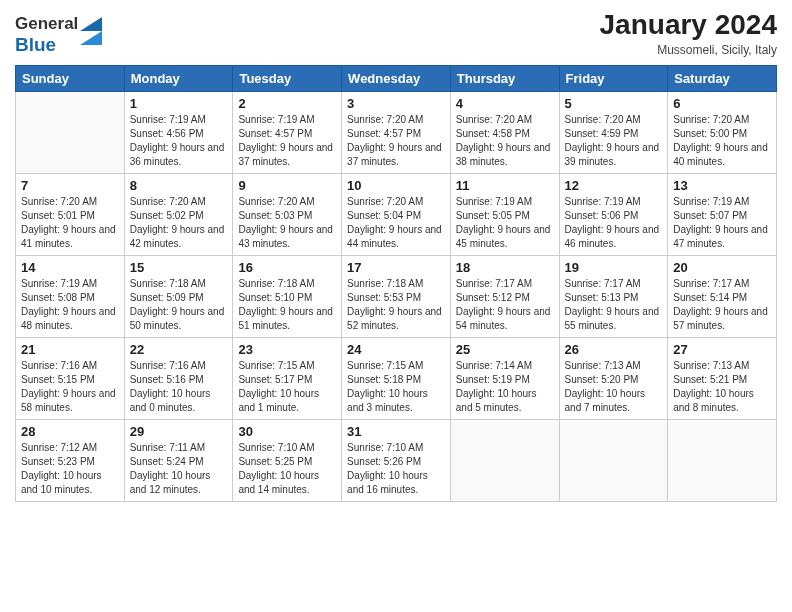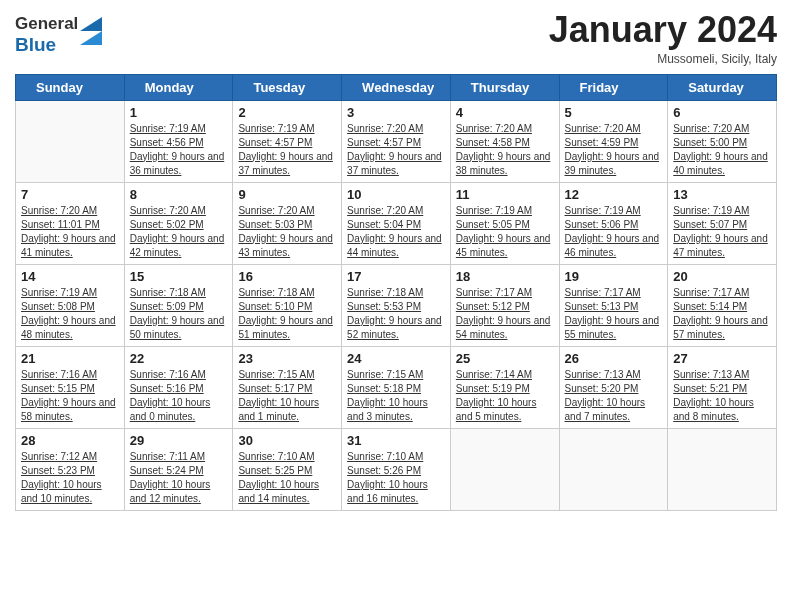--- a/index.html
+++ b/index.html
@@ -25,40 +25,40 @@
     .logo {
       display: flex;
       flex-direction: column;
       align-items: flex-start;
       padding-top: 4px;
     }
     .title-area {
       text-align: right;
     }
     .month-title {
-      font-size: 36px;
+      font-size: 28px;
       font-weight: bold;
       color: #222;
       line-height: 1.1;
     }
     .location {
       font-size: 12px;
       color: #444;
       margin-top: 2px;
     }
     .calendar-table {
       width: 100%;
       border-collapse: collapse;
       table-layout: fixed;
     }
     .calendar-table th {
       background: #2a6db5;
       color: #fff;
       text-align: left;
-      padding: 5px 20px;
+      padding: 5px 6px;
       font-size: 13px;
       font-weight: bold;
       border: 1px solid #1a5a9a;
     }
     .calendar-table td {
       vertical-align: top;
       padding: 4px 5px;
       border: 1px solid #ccc;
       font-size: 10.5px;
       color: #333;
@@ -72,21 +72,20 @@
       font-size: 13px;
       font-weight: bold;
       color: #222;
       display: block;
       margin-bottom: 2px;
     }
     .day-info {
       font-size: 10px;
       color: #333;
       line-height: 1.4;
-      text-decoration: underline;
     }
   </style>
 </head>
 <body>
 
 <div class="page">
   <div class="header">
     <div class="logo">
   <div style="display:flex;align-items:center;">
     <div style="position:relative;margin-right:0px;">
@@ -167,21 +166,21 @@
           <div>Sunset: 5:00 PM</div>
           <div>Daylight: 9 hours and 40 minutes.</div>
         </div>
       </td>
         </tr>
         <tr>
           <td>
         <span class="day-number">7</span>
         <div class="day-info">
           <div>Sunrise: 7:20 AM</div>
-          <div>Sunset: 11:01 PM</div>
+          <div>Sunset: 5:01 PM</div>
           <div>Daylight: 9 hours and 41 minutes.</div>
         </div>
       </td>
           <td>
         <span class="day-number">8</span>
         <div class="day-info">
           <div>Sunrise: 7:20 AM</div>
           <div>Sunset: 5:02 PM</div>
           <div>Daylight: 9 hours and 42 minutes.</div>
         </div>

